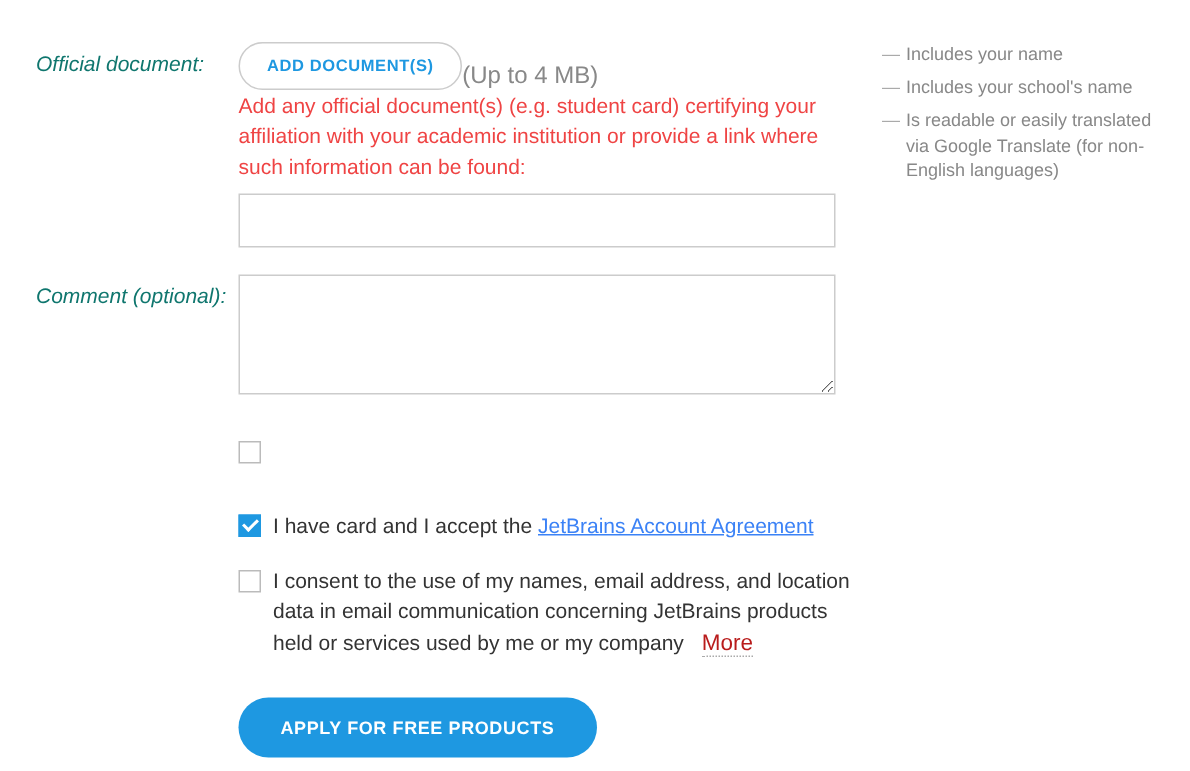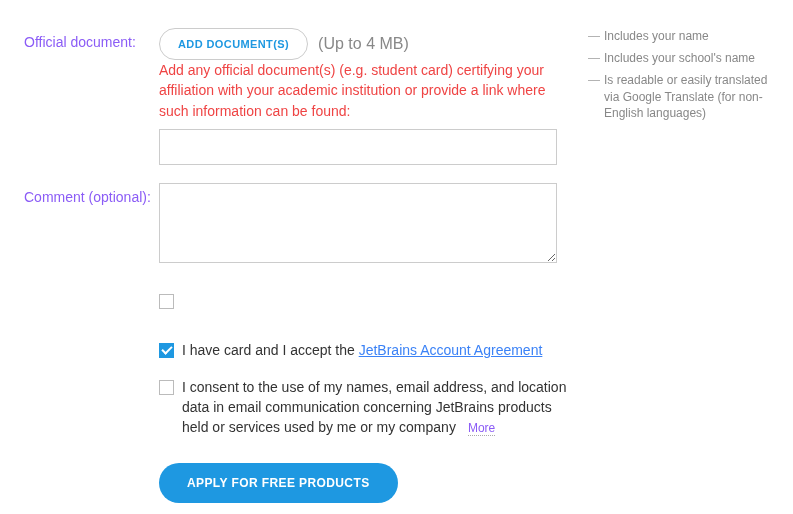--- a/index.html
+++ b/index.html
@@ -12,22 +12,23 @@
   padding: 28px 10px 20px 24px;
 }
 .row {
   display: flex;
   margin-bottom: 18px;
 }
 .label-col {
   width: 135px;
   flex-shrink: 0;
   font-size: 14px;
-  color: #8b5cf6;
+  color: #0f766e;
   padding-top: 6px;
+  font-style: italic;
 }
 .main-col {
   flex: 1;
   padding-right: 8px;
 }
 .side-col {
   width: 195px;
   flex-shrink: 0;
   font-size: 12px;
   color: #888;
@@ -42,22 +43,21 @@
   line-height: 1.35;
 }
 .side-col li::before {
   content: "—";
   position: absolute;
   left: 0;
   color: #aaa;
 }
 .upload-row {
   display: flex;
-  align-items: center;
-  gap: 10px;
+  align-items: flex-end;
 }
 .add-doc-btn {
   border: 1px solid #ccc;
   border-radius: 22px;
   background: #fff;
   padding: 9px 18px;
   font-size: 11px;
   font-weight: 700;
   color: #1e98e1;
   letter-spacing: 0.4px;
@@ -126,22 +126,22 @@
 .check-label {
   font-size: 14px;
   color: #333;
   line-height: 1.4;
 }
 .check-label a {
   color: #3b82f6;
   text-decoration: underline;
 }
 .more-link {
-  font-size: 12px;
-  color: #8b5cf6;
+  font-size: 15px;
+  color: #b91c1c;
   border-bottom: 1px dotted #aaa;
   cursor: pointer;
   margin-left: 12px;
 }
 .submit-btn {
   margin-top: 26px;
   background: #1e98e1;
   color: #fff;
   border: none;
   border-radius: 22px;

